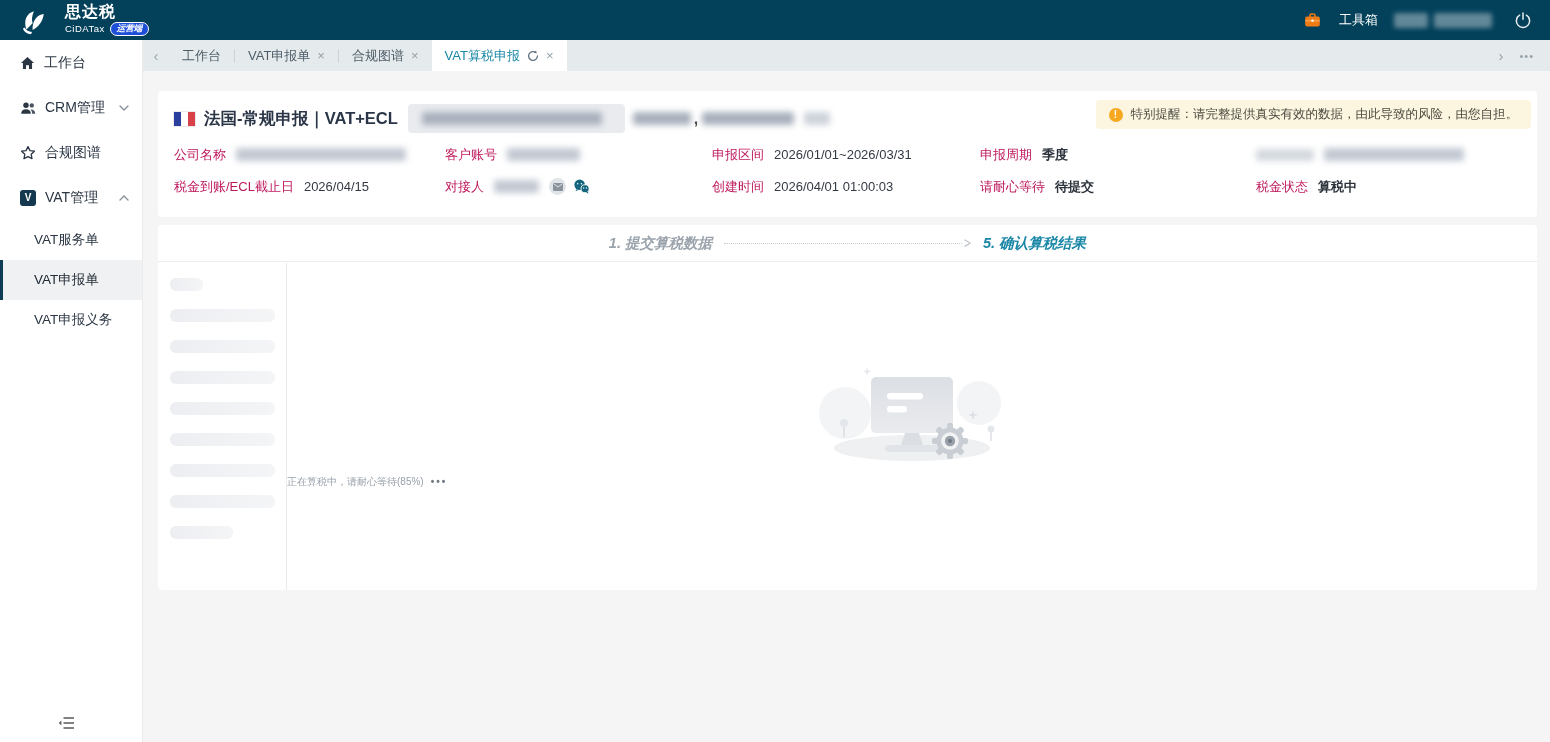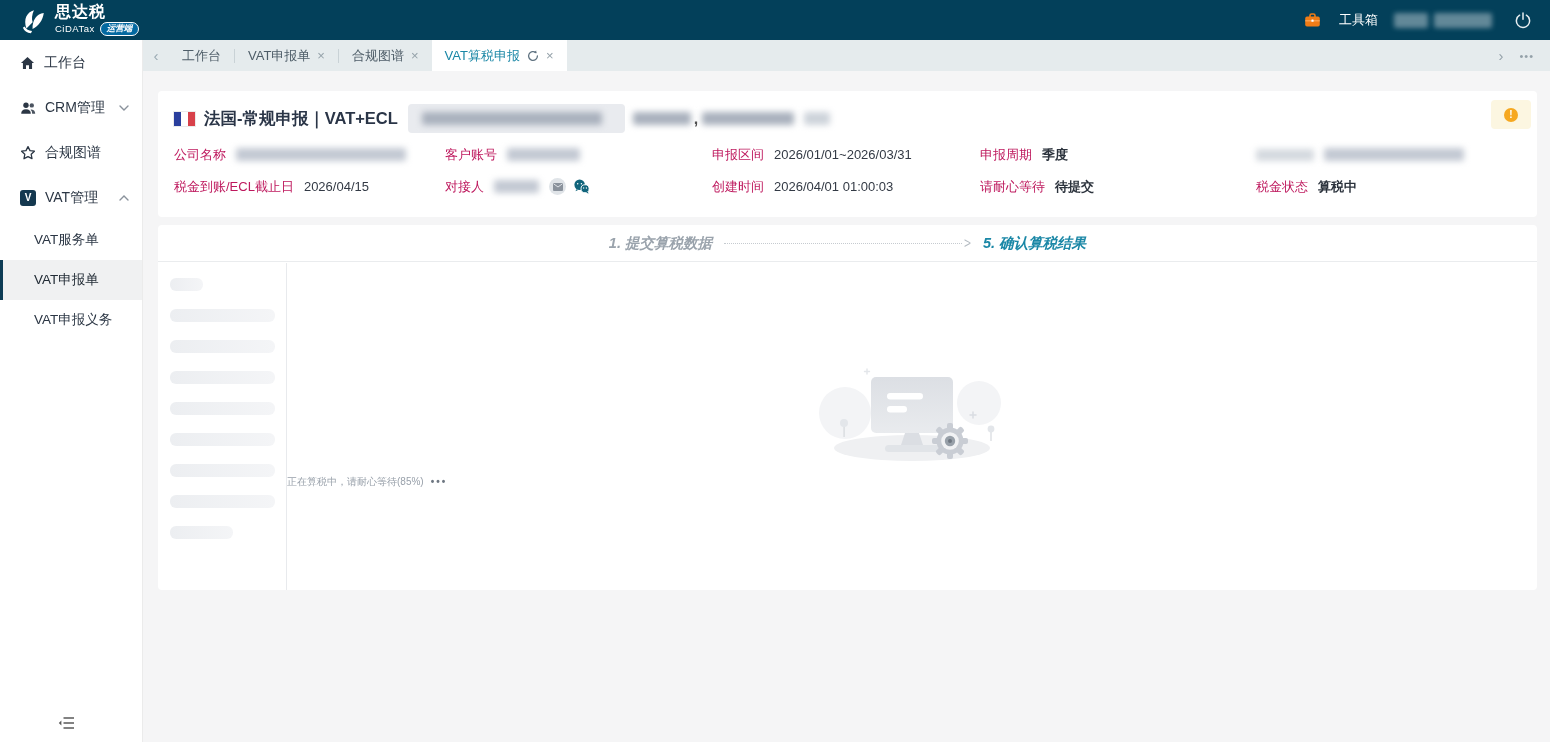--- a/index.html
+++ b/index.html
@@ -2,26 +2,26 @@
 <html><head>
 <meta charset="utf-8">
 <style>
   * { margin:0; padding:0; box-sizing:border-box; }
   html,body { width:1550px; height:742px; }
   body { font-family:"Liberation Sans", sans-serif; background:#f5f5f6; position:relative; overflow:hidden; }
 
   
   .top-header { position:absolute; left:0; top:0; width:1550px; height:40px; background:#03405a;
     display:flex; align-items:center; justify-content:space-between; padding:0 18px; z-index:5; }
-  .brand { display:flex; align-items:center; gap:7px; }
+  .brand { display:flex; align-items:flex-end; gap:17px; }
   .brand-text { color:#fff; line-height:1; }
   .brand-name { font-size:16px; font-weight:700; letter-spacing:1px; }
   .brand-sub { display:flex; align-items:center; gap:5px; margin-top:2px; }
   .brand-latin { font-size:9.5px; letter-spacing:.5px; }
-  .brand-badge { background:#0369a1; border:1px solid #fff; border-radius:8px; color:#fff;
+  .brand-badge { background:#1d4ed8; border:1px solid #fff; border-radius:8px; color:#fff;
     font-size:8.5px; font-style:italic; padding:1px 6px 2px; font-weight:700; }
   .header-right { display:flex; align-items:center; gap:16px; }
   .toolbox { display:flex; align-items:center; gap:18px; color:#fff; font-size:13px; cursor:pointer; }
   .user-blur { display:flex; align-items:center; gap:6px; }
   .ublur { display:inline-block; height:15px; border-radius:2px; background:rgba(255,255,255,.38); filter:blur(2.5px); }
   .ublur.u1 { width:34px; } .ublur.u2 { width:58px; }
   .power-btn { display:flex; align-items:center; cursor:pointer; margin-left:6px; }
 
   
   .sidebar { position:absolute; left:0; top:40px; width:143px; bottom:0; background:#fff;
@@ -253,20 +253,21 @@
       <span class="decl-title">法国-常规申报｜VAT+ECL</span>
       <span class="blurbox">
         <span class="tblur tb1"></span>
       </span>
       <span class="tblur tb2"></span>
       <span class="title-comma">,</span>
       <span class="tblur tb3"></span>
       <span class="tblur tb4"></span>
       <div class="notice">
         <span class="warn-ico">!</span>
+        <span>特别提醒：请完整提供真实有效的数据，由此导致的风险，由您自担。</span>
       </div>
     </div>
 
     <div class="fields">
 
       <div class="cell">
         <span class="lbl">公司名称</span>
         <span class="vblur w170"></span>
       </div>
       <div class="cell">

